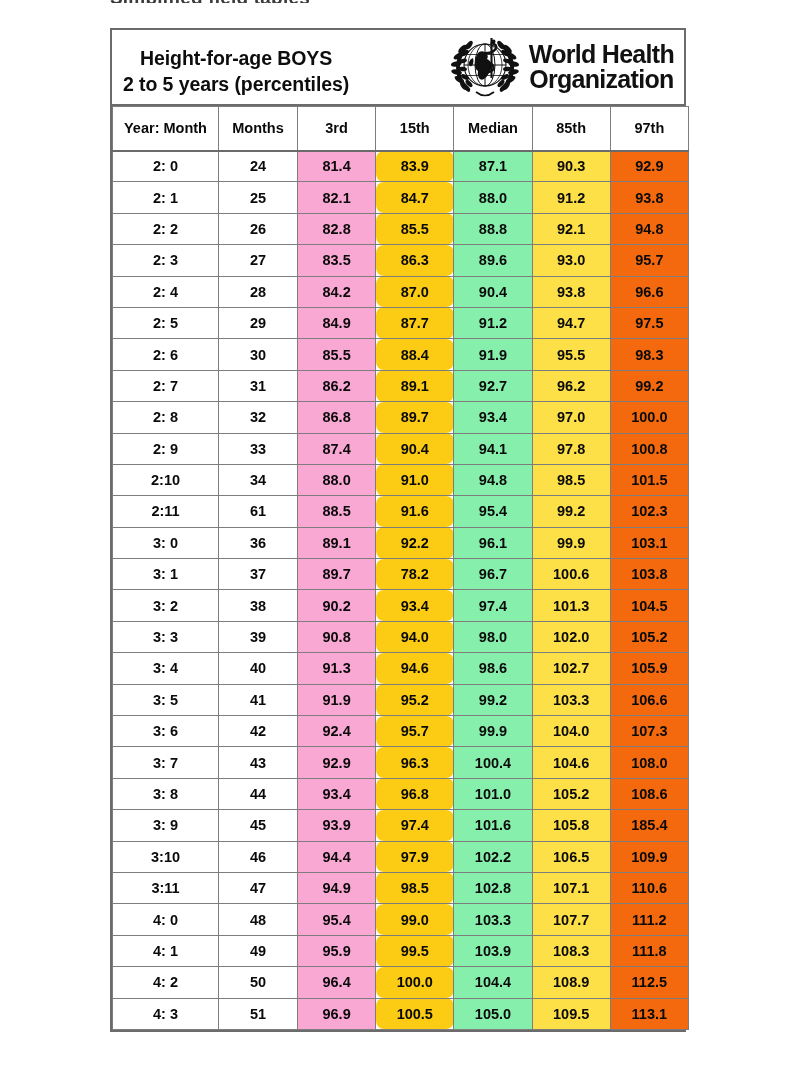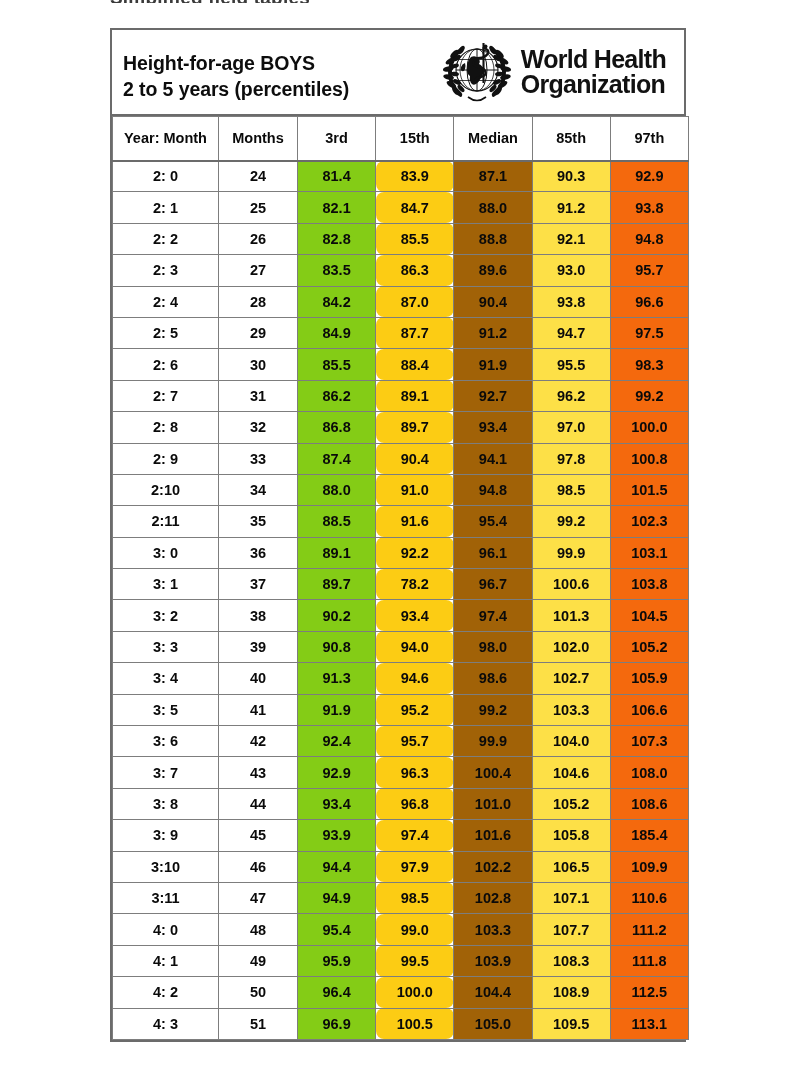--- a/index.html
+++ b/index.html
@@ -40,44 +40,45 @@
     top: 28px;
     width: 576px;
     border: 2px solid #6b6b6b;
     background: #ffffff;
   }
 
   
   #title-band {
     display: flex;
     align-items: stretch;
-    height: 86px;
+    height: 76px;
     border-bottom: 2px solid #6b6b6b;
     background: #ffffff;
+    text-align: center;
   }
   #title-text-block {
     flex: 0 0 auto;
     padding: 9px 0 0 11px;
     display: flex;
     flex-direction: column;
     justify-content: center;
   }
   #title-text-block .tline {
     font-size: 19.5px;
     font-weight: bold;
     color: #0d0d0d;
     line-height: 1.32;
     white-space: nowrap;
     letter-spacing: -0.1px;
   }
   #who-brand {
     margin-left: auto;
     display: flex;
     align-items: center;
-    padding-right: 18px;
+    padding-right: 10px;
     gap: 7px;
   }
   #who-emblem { flex: 0 0 auto; display: block; }
   #who-wordmark {
     display: flex;
     flex-direction: column;
     justify-content: center;
     line-height: 1.02;
   }
   #who-wordmark .wline {
@@ -114,23 +115,23 @@
     border-bottom: 2px solid #6b6b6b;
     height: 44px;
     font-size: 14.5px;
   }
   th.h-ym { text-align: left; padding-left: 7px; }
 
   td.ym, td.months { background: #ffffff; }
   td.ym { padding-right: 26px; }
 
   
-  td.p3   { background: #84cc16; }
+  td.p3   { background: #f9a8d4; }
   td.p15  { background: #fccc14; border-radius: 8px; }
-  td.p50  { background: #a16207; }
+  td.p50  { background: #86efac; }
   td.p85  { background: #fde047; }
   td.p97  { background: #f4690d; }
 
   td.p3, td.p97 { color: #1a1a1a; }
 </style>
 </head>
 <body>
 
 <div id="page">
 
@@ -329,21 +330,21 @@
             <td class="ym">2:10</td>
             <td class="months">34</td>
             <td class="p3">88.0</td>
             <td class="p15">91.0</td>
             <td class="p50">94.8</td>
             <td class="p85">98.5</td>
             <td class="p97">101.5</td>
           </tr>
           <tr>
             <td class="ym">2:11</td>
-            <td class="months">35</td>
+            <td class="months">61</td>
             <td class="p3">88.5</td>
             <td class="p15">91.6</td>
             <td class="p50">95.4</td>
             <td class="p85">99.2</td>
             <td class="p97">102.3</td>
           </tr>
           <tr>
             <td class="ym">3: 0</td>
             <td class="months">36</td>
             <td class="p3">89.1</td>

